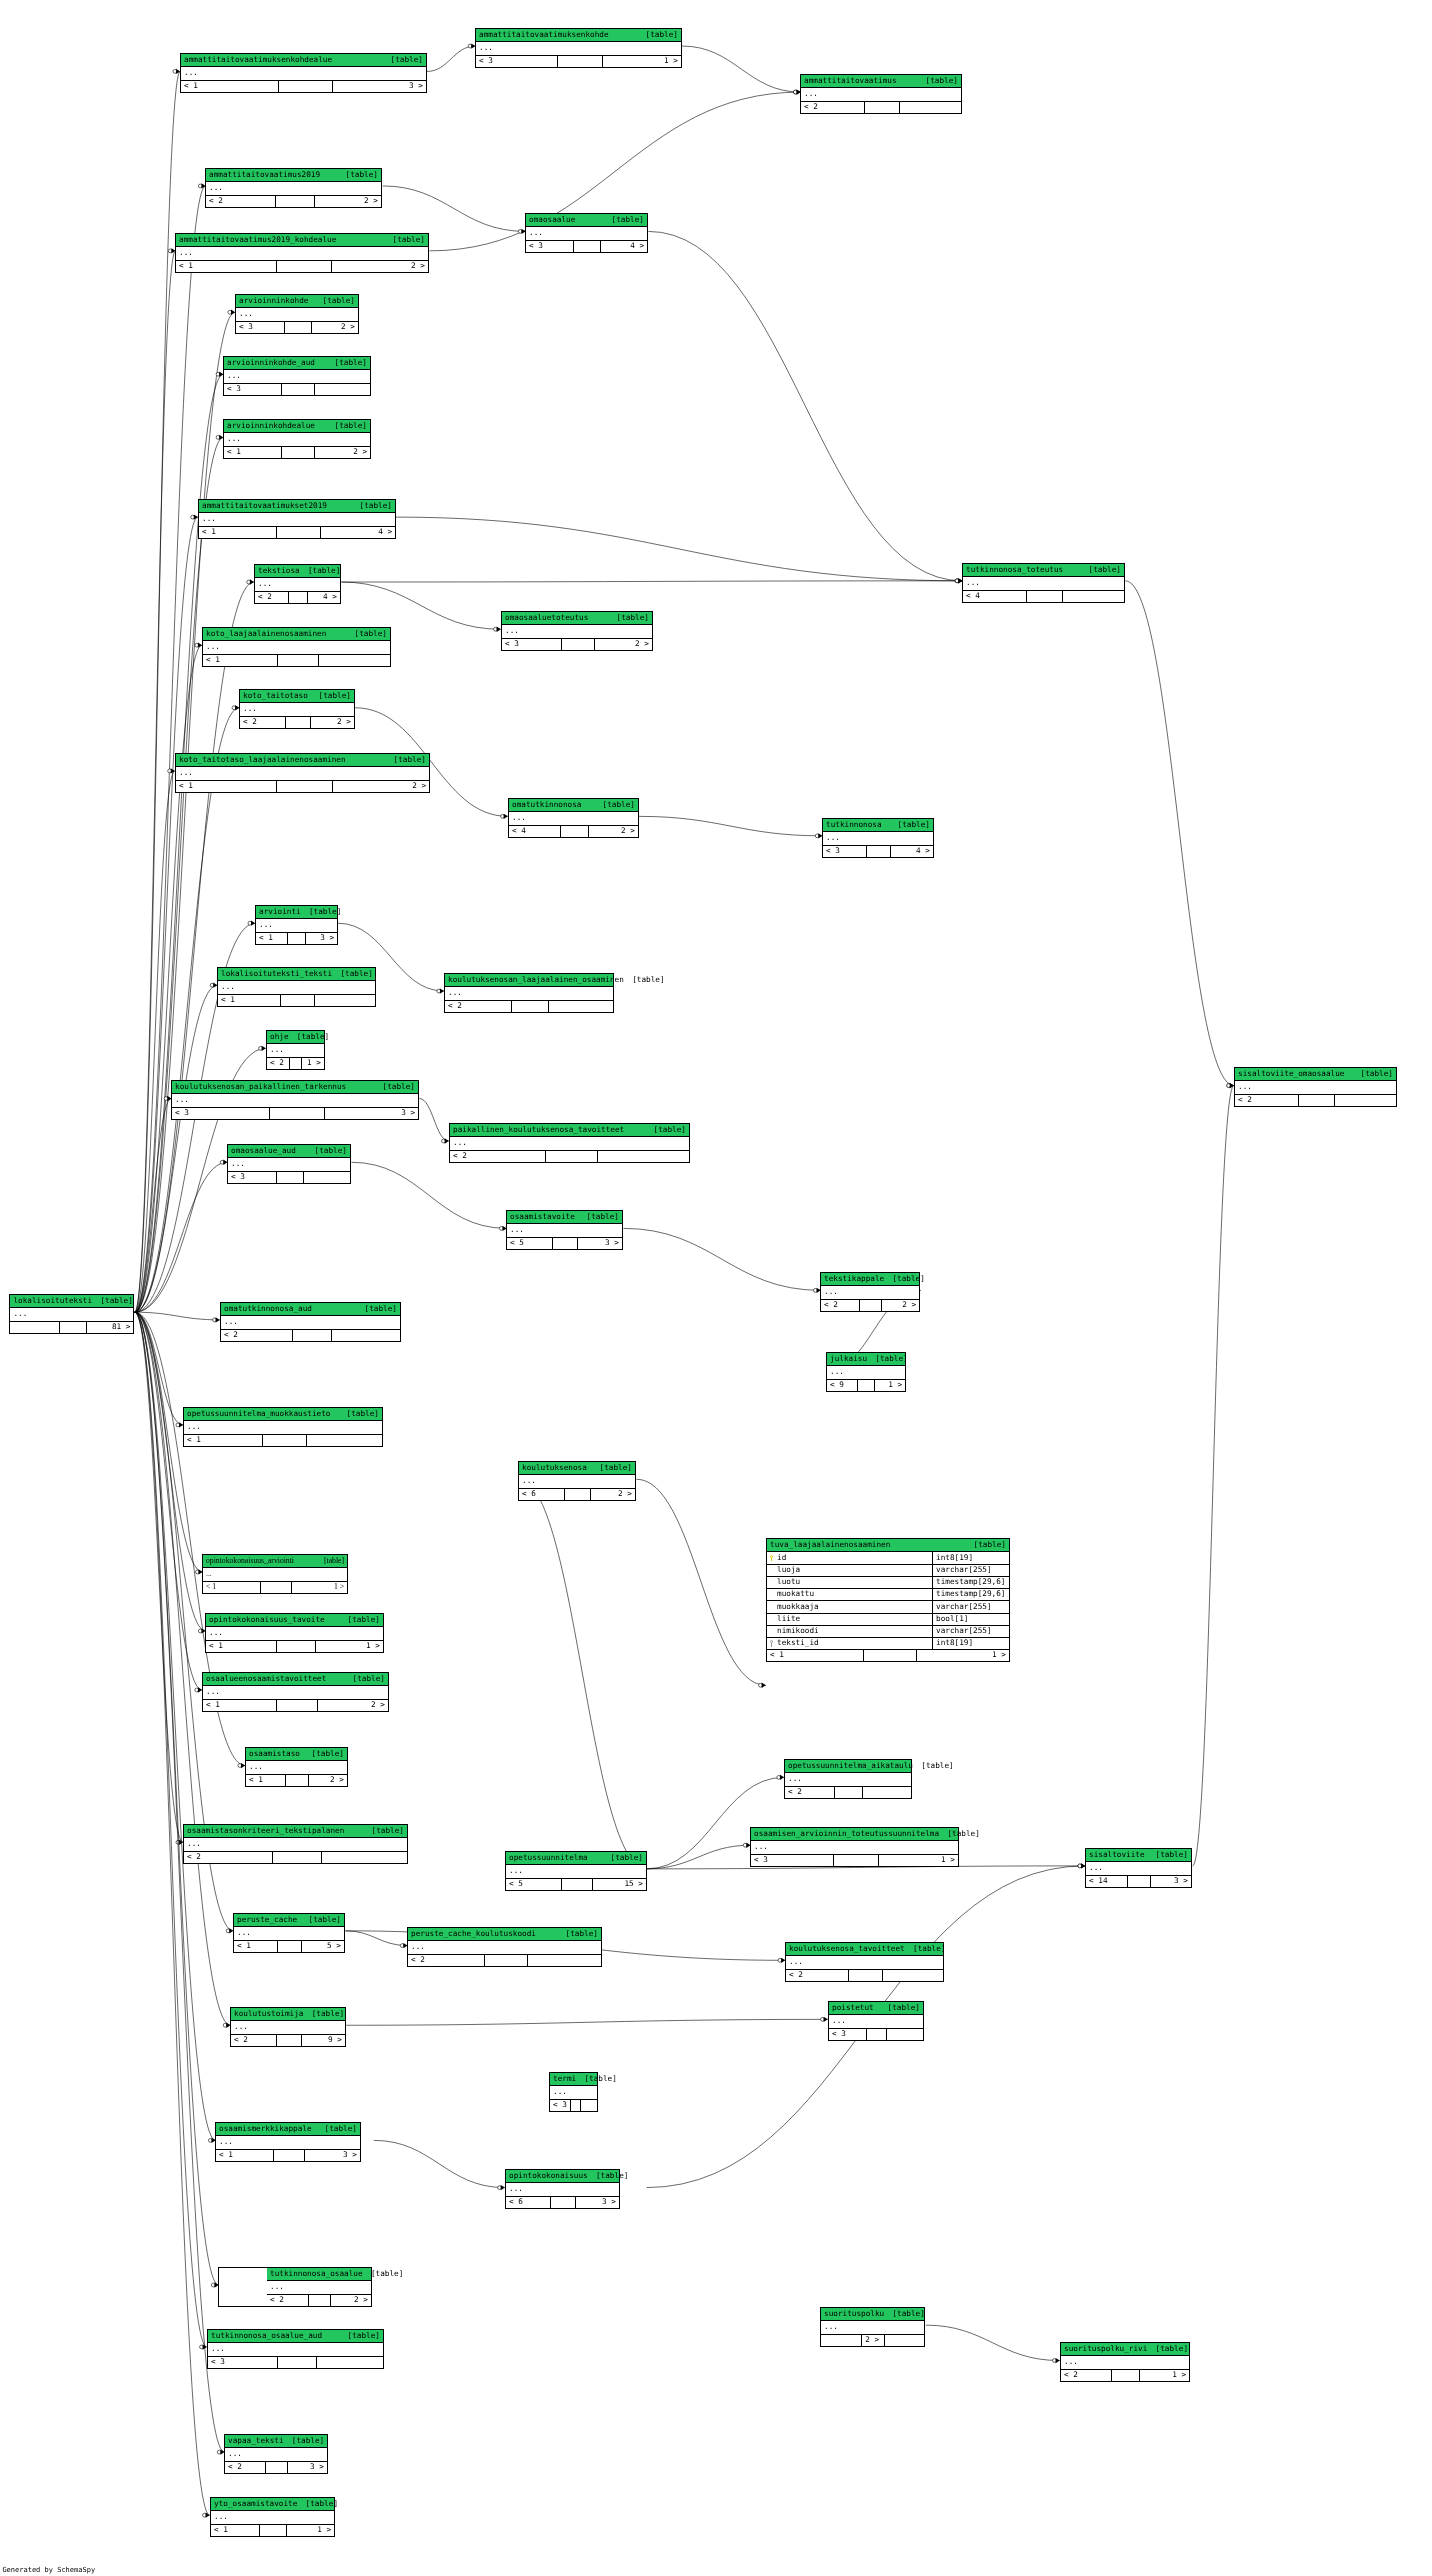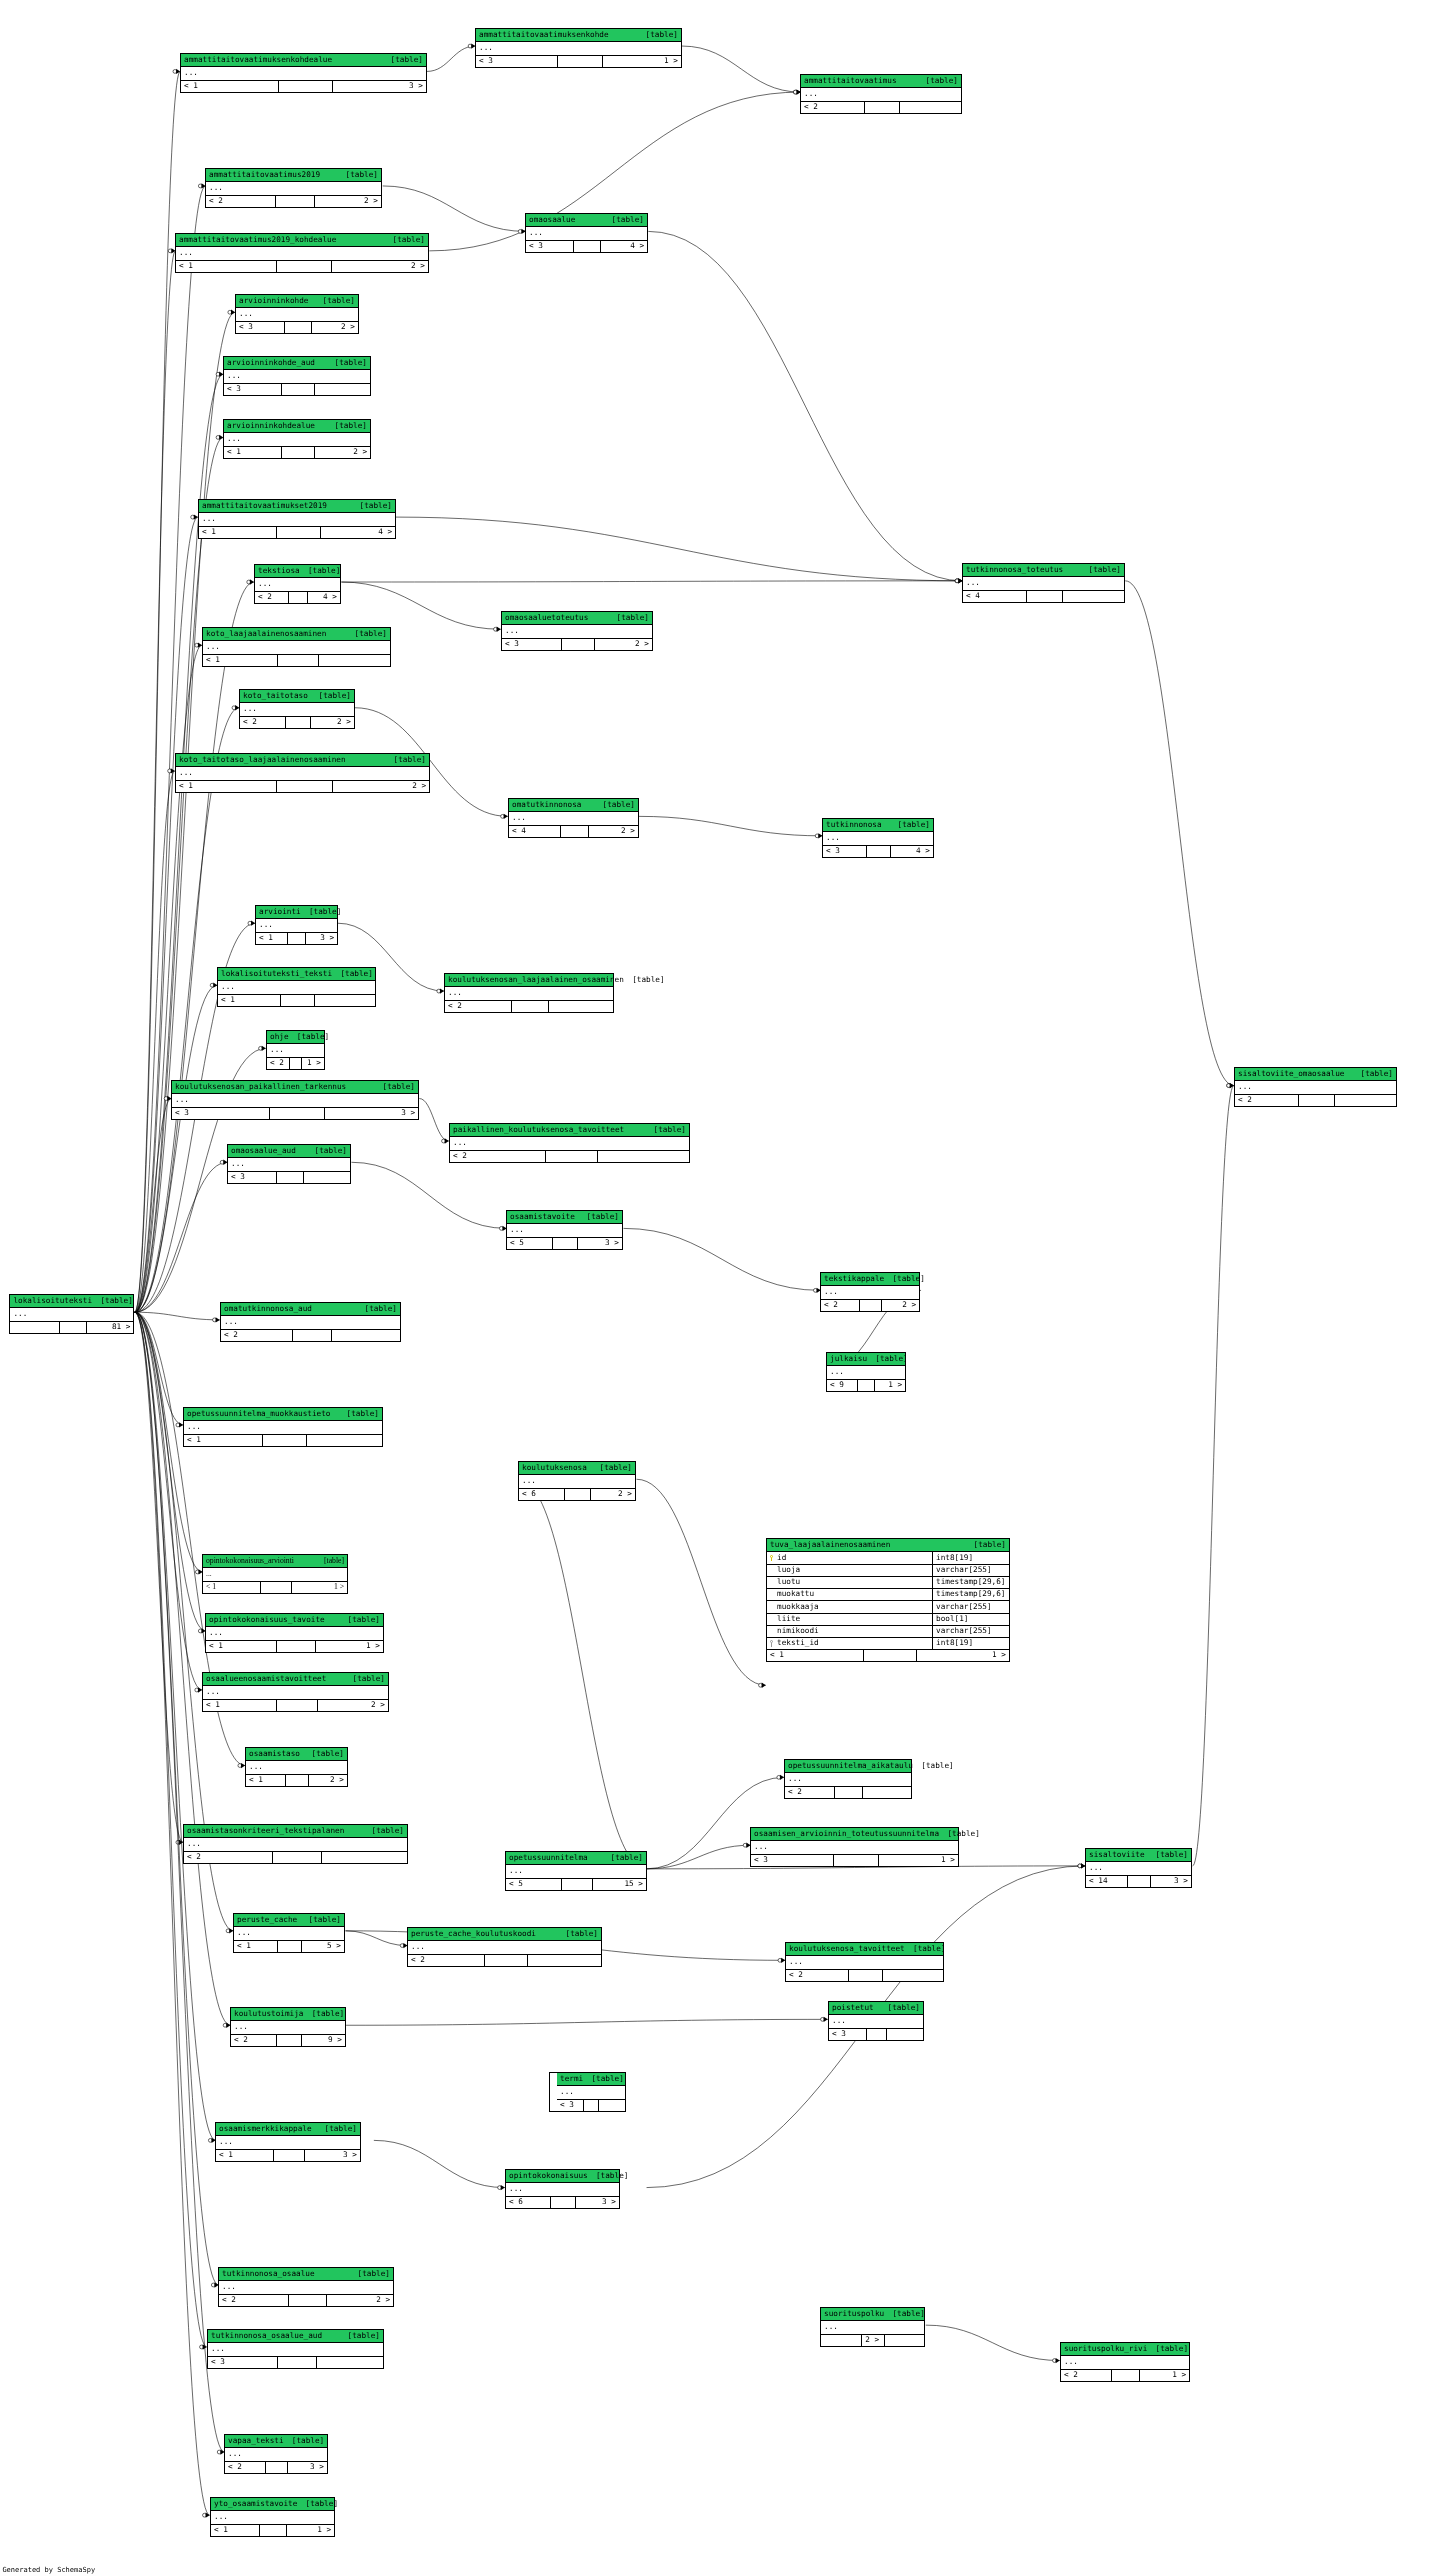--- a/index.html
+++ b/index.html
@@ -1006,21 +1006,21 @@
           <span class="tname">poistetut</span>
           <span class="ttag">[table]</span>
         </div>
         <div class="tbody">...</div>
         <div class="tfoot">
           <div class="fl">&lt; 3</div>
           <div class="fm"></div>
           <div class="fr"></div>
         </div>
       </div>
-      <div class="tbl" style="left: 549px; top: 2072px; width: 77px; padding-left: 7px;">
+      <div class="tbl" style="left: 549px; top: 2072px; width: 49px;">
         <div class="thead">
           <span class="tname">termi</span>
           <span class="ttag">[table]</span>
         </div>
         <div class="tbody">...</div>
         <div class="tfoot">
           <div class="fl">&lt; 3</div>
           <div class="fm"></div>
           <div class="fr"></div>
         </div>
@@ -1042,21 +1042,21 @@
           <span class="tname">opintokokonaisuus</span>
           <span class="ttag">[table]</span>
         </div>
         <div class="tbody">...</div>
         <div class="tfoot">
           <div class="fl">&lt; 6</div>
           <div class="fm"></div>
           <div class="fr">3 &gt;</div>
         </div>
       </div>
-      <div class="tbl" style="left: 218px; top: 2267px; width: 176px;">
+      <div class="tbl" style="left: 218px; top: 2267px; width: 154px; padding-left: 48px;">
         <div class="thead">
           <span class="tname">tutkinnonosa_osaalue</span>
           <span class="ttag">[table]</span>
         </div>
         <div class="tbody">...</div>
         <div class="tfoot">
           <div class="fl">&lt; 2</div>
           <div class="fm"></div>
           <div class="fr">2 &gt;</div>
         </div>

